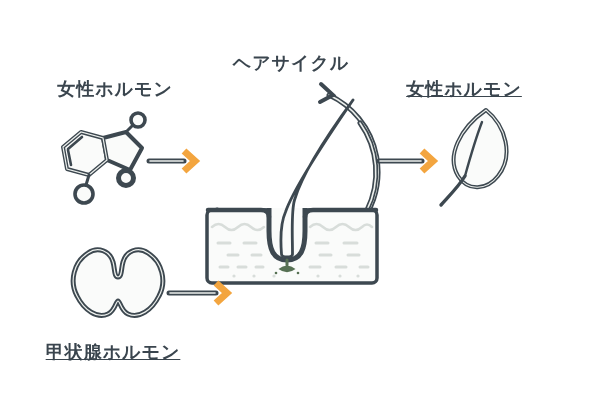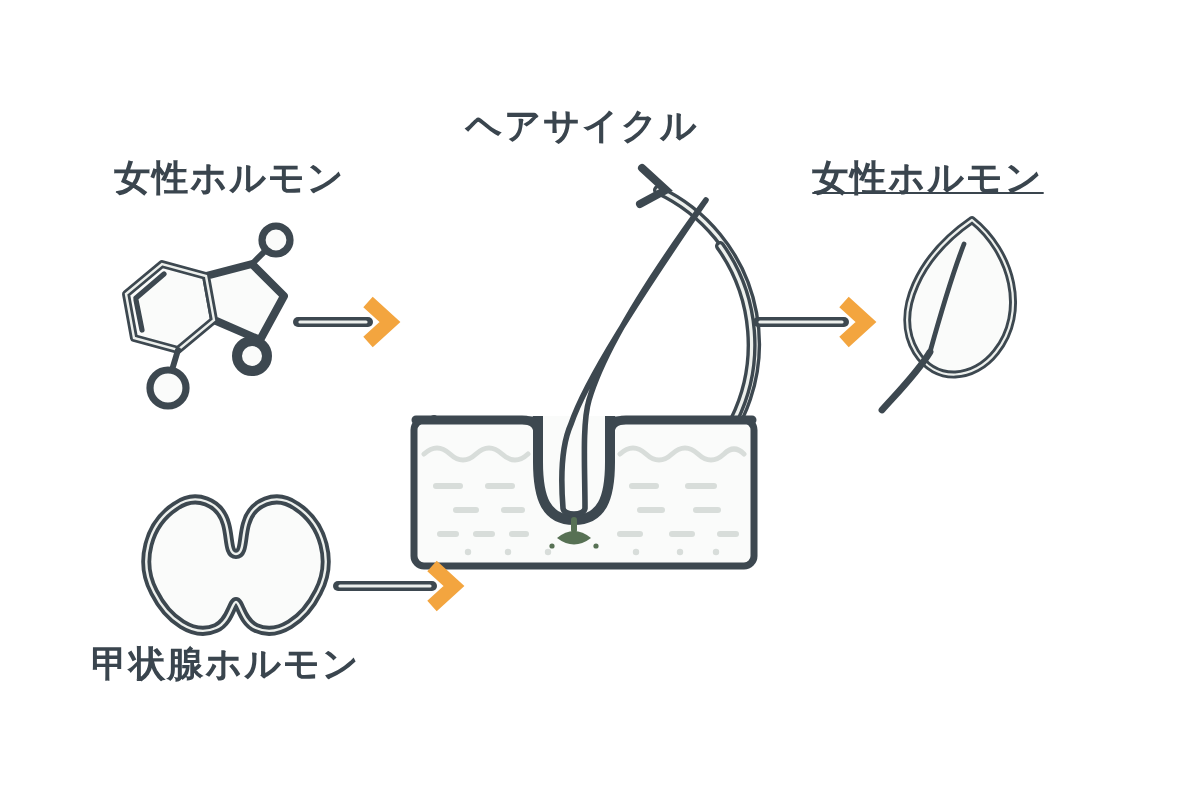--- a/index.html
+++ b/index.html
@@ -25,21 +25,21 @@
   .papilla-ln{stroke:var(--papilla);fill:none;stroke-linecap:round;}
 </style>
 </head>
 <body>
 
 <div class="stage">
 
   <div class="label" style="left:291px;top:51px;">ヘアサイクル</div>
   <div class="label" style="left:115px;top:77px;">女性ホルモン</div>
   <div class="label" style="left:464px;top:77px;text-decoration:underline;">女性ホルモン</div>
-  <div class="label" style="left:113px;top:320px;">甲状腺ホルモン</div>
+  <div class="label" style="left:113px;top:340px;text-decoration:underline;">甲状腺ホルモン</div>
 
   <svg class="abs" style="left:50px;top:108px;" width="120" height="110" viewBox="0 0 120 110">
     <polygon class="fillshape" stroke-width="4" points="13,39 31,24 53,30 57,52 39,67 17,61"></polygon>
     <polygon class="fillshape" stroke-width="4" points="53,30 76,24 92,40 80,62 57,52"></polygon>
     <polygon class="core" stroke-width="1.2" fill="none" points="13,39 31,24 53,30 57,52 39,67 17,61"></polygon>
     <path class="ln" stroke-width="2.6" d="M 18 41 L 32 29 M 18 42 L 21 57"></path>
     <path class="ln" stroke-width="3" d="M 76 24 L 84 16"></path>
     <circle class="fillshape" stroke-width="3.6" cx="88" cy="12" r="7"></circle>
     <circle class="fillshape" stroke-width="5" cx="76" cy="70" r="7.5"></circle>
     <path class="ln" stroke-width="3" d="M 39 67 L 36 77"></path>

